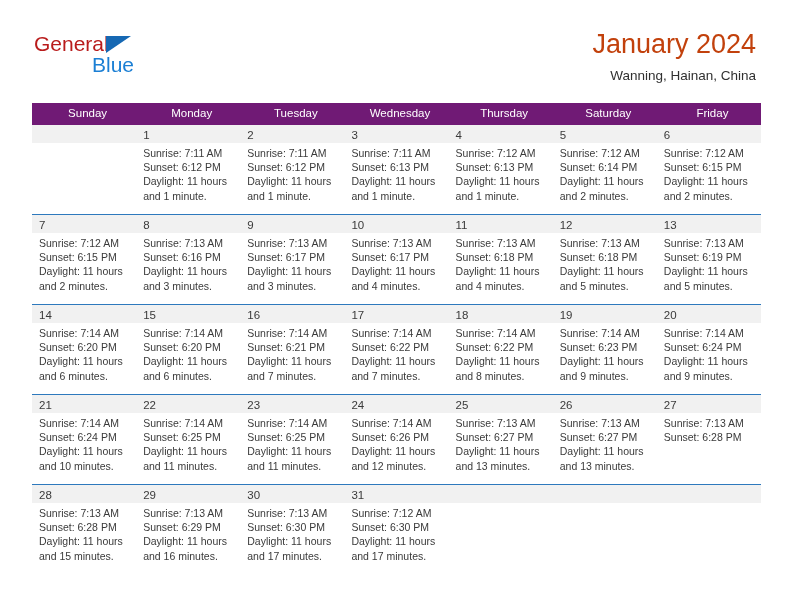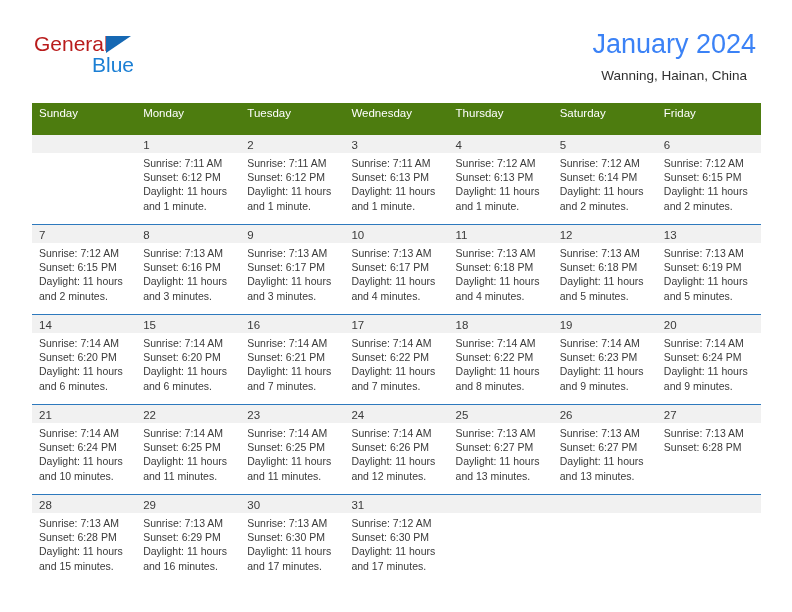--- a/index.html
+++ b/index.html
@@ -65,44 +65,44 @@
   }
 
   .title-block {
     position: absolute;
     right: 36px;
     top: 28px;
     text-align: right;
   }
   .cal-title {
     font-size: 27px;
-    color: #3b82f6;
+    color: #c2410c;
     line-height: 32px;
     white-space: nowrap;
   }
   .cal-subtitle {
     font-size: 13.5px;
     color: #303030;
     line-height: 18px;
     margin-top: 7px;
     white-space: nowrap;
-    text-align: center;
   }
 
   
   .calendar {
     position: absolute;
     left: 32px;
     top: 103px;
     width: 729px;
   }
   .weekday-row {
     display: flex;
-    background: #4d7c0f;
-    height: 32px;
+    background: #701a75;
+    height: 22px;
+    text-align: center;
   }
   .weekday {
     flex: 1 1 0;
     color: #ffffff;
     font-size: 11.5px;
     line-height: 21px;
     padding-left: 7px;
     box-sizing: border-box;
     white-space: nowrap;
   }

